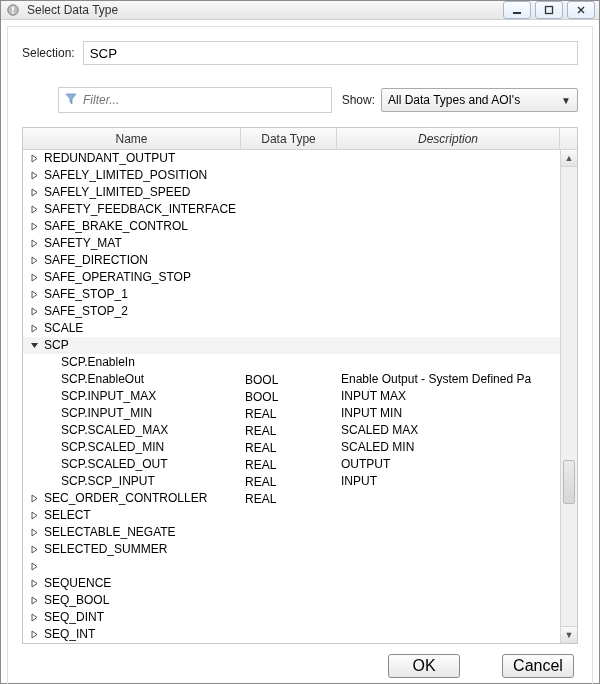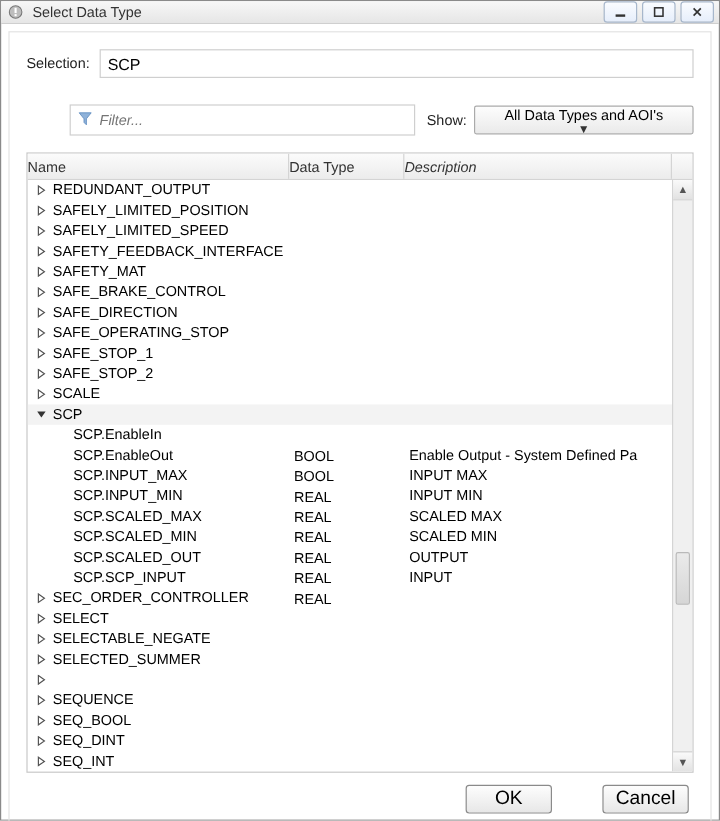--- a/index.html
+++ b/index.html
@@ -13,25 +13,25 @@
     .winbtn { width: 28px; height: 18px; border: 1px solid #a7b7cc; border-radius: 3px;
       background: linear-gradient(#fafcff, #e6eefb); color: #3a3a3a; display: flex; align-items: center; justify-content: center; font-size: 10px; cursor: pointer; }
     .content { flex: 1; padding: 14px 14px 10px; display: flex; flex-direction: column; border: 1px solid #e3e3e3; margin: 6px; }
     .row { display: flex; align-items: center; gap: 8px; }
     .label { color: #222; }
     .selection-input { flex: 1; height: 24px; border: 1px solid #cfcfcf; padding: 0 6px; background: #fff; }
     .filter-row { margin-top: 22px; display: flex; align-items: center; gap: 10px; padding-left: 36px; }
     .filter-box { flex: 1; display: flex; align-items: center; gap: 6px; height: 26px; border: 1px solid #cfcfcf; padding: 0 6px; color: #aaa; }
     .filter-input { flex: 1; border: none; outline: none; font-style: italic; color: #888; font-size: 12px; background: transparent; }
     .show-select { display: flex; align-items: center; gap: 6px; }
-    .select-box { width: 183px; height: 24px; border: 1px solid #aaa; background: linear-gradient(#fdfdfd,#eaeaea); display: flex; align-items: center; justify-content: space-between; padding: 0 6px; cursor: pointer; border-radius: 2px; flex-direction: column;}
+    .select-box { width: 197px; height: 24px; border: 1px solid #aaa; background: linear-gradient(#fdfdfd,#eaeaea); display: flex; align-items: center; justify-content: space-between; padding: 0 6px; cursor: pointer; border-radius: 2px;}
     .select-box .caret { font-size: 10px; color: #333; }
     .grid-wrap { margin-top: 14px; border: 1px solid #c8c8c8; flex: 1; display: flex; flex-direction: column; overflow: hidden; }
     .grid-header { display: flex; height: 22px; background: linear-gradient(#fbfbfb,#ececec); border-bottom: 1px solid #d4d4d4; }
-    .gh { border-right: 1px solid #d4d4d4; display: flex; align-items: center; justify-content: flex-start; color: #333; }
+    .gh { border-right: 1px solid #d4d4d4; display: flex; align-items: center; justify-content: center; color: #333; }
     .gh:last-child { border-right: none; }
     .col-name { width: 218px; }
     .col-type { width: 96px; }
     .col-desc { flex: 1; font-style: italic; }
     .col-scroll { width: 17px; }
     .grid-body { flex: 1; display: flex; overflow: hidden; }
     .rows { flex: 1; overflow: hidden; }
     .tree-row { display: flex; align-items: center; height: 17px; line-height: 17px; white-space: nowrap; }
     .tree-row.selected { background: #f3f3f3; }
     .cell-name { width: 218px; display: flex; align-items: center; overflow: hidden; }
@@ -168,33 +168,33 @@
               <div class="cell-type"></div>
               <div class="cell-desc"></div>
             </div>
             <div class="tree-row">
               <div class="cell-name indent0">
                 <span class="expander">
                   <svg width="9" height="9" viewBox="0 0 9 9">
                     <path d="M2 1 L7 4.5 L2 8 Z" fill="none" stroke="#555" stroke-width="1"></path>
                   </svg>
                 </span>
+                <span>SAFE_BRAKE_CONTROL</span>
+              </div>
+              <div class="cell-type"></div>
+              <div class="cell-desc"></div>
+            </div>
+            <div class="tree-row">
+              <div class="cell-name indent0">
+                <span class="expander">
+                  <svg width="9" height="9" viewBox="0 0 9 9">
+                    <path d="M2 1 L7 4.5 L2 8 Z" fill="none" stroke="#555" stroke-width="1"></path>
+                  </svg>
+                </span>
                 <span>SAFETY_MAT</span>
-              </div>
-              <div class="cell-type"></div>
-              <div class="cell-desc"></div>
-            </div>
-            <div class="tree-row">
-              <div class="cell-name indent0">
-                <span class="expander">
-                  <svg width="9" height="9" viewBox="0 0 9 9">
-                    <path d="M2 1 L7 4.5 L2 8 Z" fill="none" stroke="#555" stroke-width="1"></path>
-                  </svg>
-                </span>
-                <span>SAFE_BRAKE_CONTROL</span>
               </div>
               <div class="cell-type"></div>
               <div class="cell-desc"></div>
             </div>
             <div class="tree-row">
               <div class="cell-name indent0">
                 <span class="expander">
                   <svg width="9" height="9" viewBox="0 0 9 9">
                     <path d="M2 1 L7 4.5 L2 8 Z" fill="none" stroke="#555" stroke-width="1"></path>
                   </svg>

